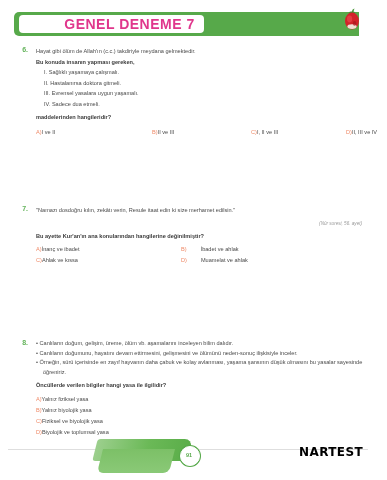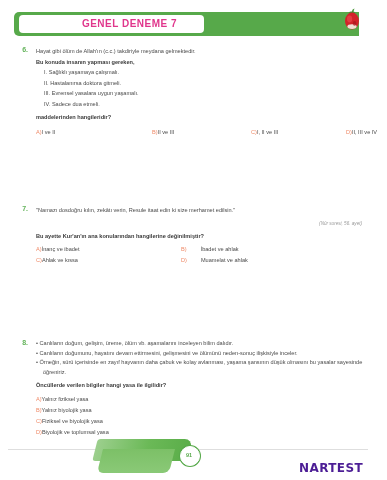--- a/index.html
+++ b/index.html
@@ -51,21 +51,21 @@
     border-radius: 4px;
   }
   .header-title {
     position: absolute;
     left: 19px;
     top: 15px;
     width: 221px;
     height: 18px;
     line-height: 18px;
     text-align: center;
-    font-size: 10px;
+    font-size: 14px;
     font-weight: bold;
     letter-spacing: 0.5px;
     color: #e0368c;
   }
   .badge-icon {
     position: absolute;
     left: 342px;
     top: 8px;
     width: 20px;
     height: 28px;
@@ -251,24 +251,23 @@
     color: #57a94a;
     z-index: 5;
   }
   .brand {
     position: absolute;
     left: 299px;
     top: 445px;
     font-size: 12px;
     font-weight: bold;
     letter-spacing: 0.4px;
-    color: #4c1d95;
+    color: #000000;
     font-family: "DejaVu Sans", sans-serif;
     z-index: 3;
-    margin-top: 16px;
   }
 </style>
 </head>
 <body>
 
 <div class="header">
   <div class="header-band"></div>
   <div class="header-band-tail"></div>
   <div class="header-inner"></div>
   <div class="header-title">GENEL DENEME 7</div>

